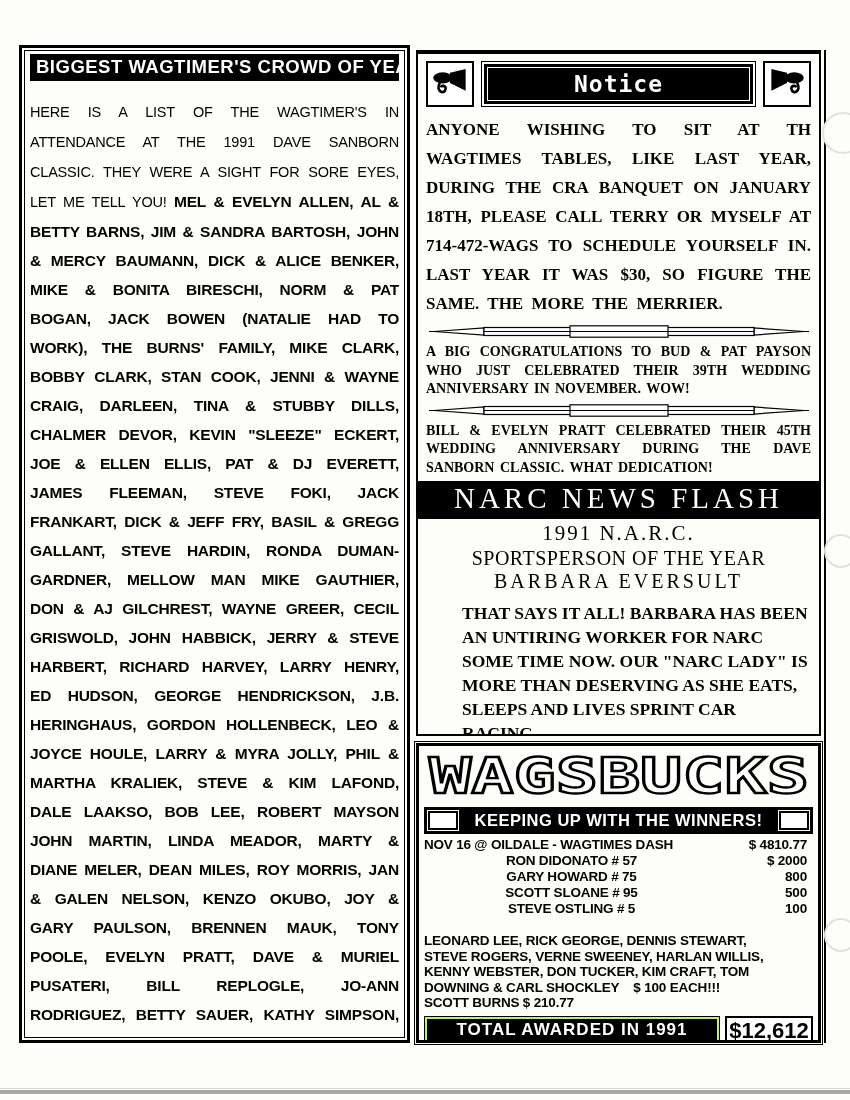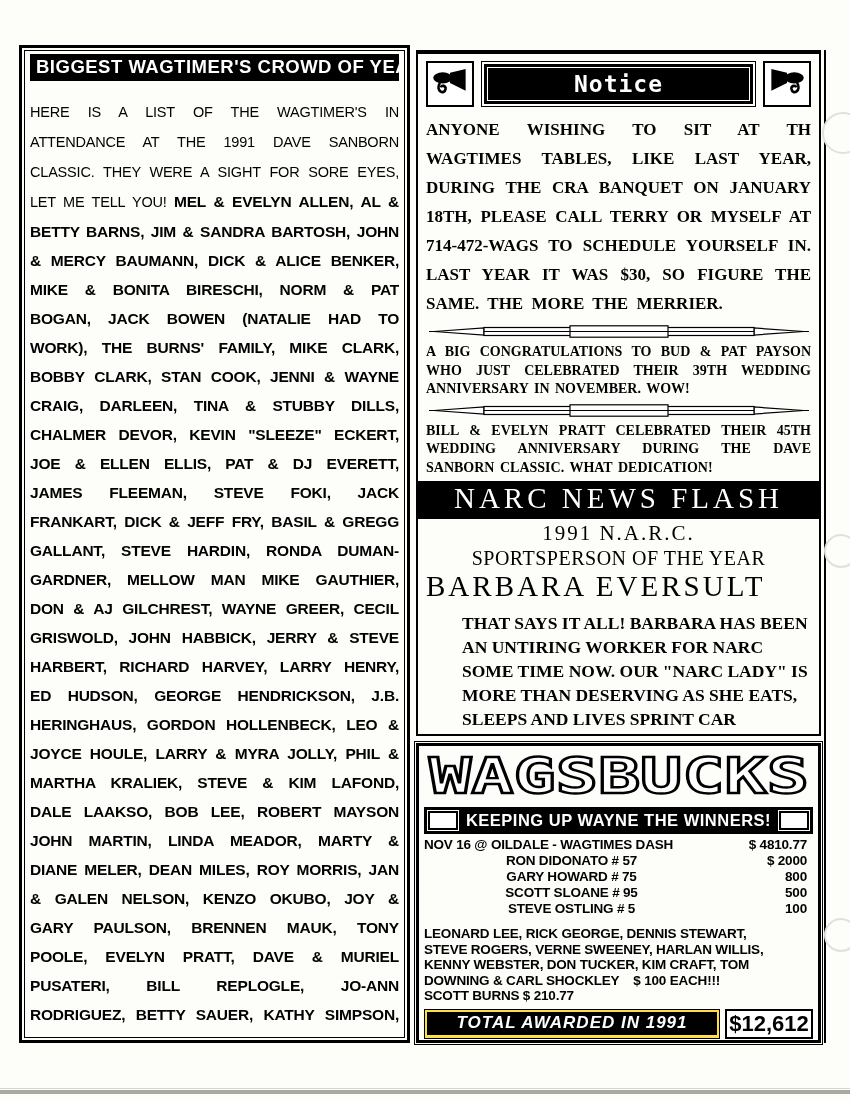--- a/index.html
+++ b/index.html
@@ -46,42 +46,42 @@
   .p-notice{font-weight:700; font-size:17px; line-height:29px; text-align:justify; word-spacing:4px; margin:0 0 6px 0;}
   .p-small{font-weight:700; font-size:14px; line-height:18.5px; text-align:justify; word-spacing:2px; margin:4px 0;}
   .pencil{display:block; margin:3px auto 2px auto;}
 
   .narc-banner{
     background:#000; color:#fff; text-align:center; font-size:29px; font-weight:400;
     letter-spacing:4px; padding:1px 0 4px 0; margin:4px -8px 2px -8px; font-family:"Liberation Serif", serif;
   }
   .narc-line1{text-align:center; font-size:21px; letter-spacing:2px; margin-top:2px;}
   .narc-line2{text-align:center; font-size:20px; letter-spacing:.5px; margin-top:1px;}
-  .narc-name{font-size:29px; letter-spacing:3px; margin-top:0px; white-space:nowrap;}
+  .narc-name{text-align:center; font-size:20px; letter-spacing:3px; margin-top:0px; white-space:nowrap;}
   .narc-body{font-weight:700; font-size:17.5px; line-height:24px; margin-top:8px;margin-left:36px;}
   .narc-congrats{font-weight:700; font-size:18px; line-height:27px; padding-left:14px;font-style:italic;}
 
   
   .wags-box{
     border:3px solid #000; outline:1px solid #000; outline-offset:1px;
     padding:4px 5px 5px 5px; box-sizing:border-box; height:300px; overflow:hidden; background:#fdfdfa;
   }
   .wags-logo{display:block; margin:0 auto;}
   .kbar{border:2px solid #000; display:flex; align-items:center; background:#000; padding:2px; gap:3px; margin-top:3px;}
   .ksq{width:26px; height:15px; border:2px solid #000; background:#fff; box-shadow:0 0 0 1px #fff;}
   .ktext{flex:1; color:#fff; font-weight:700; font-size:16.5px; letter-spacing:.5px; text-align:center; white-space:nowrap; overflow:hidden;}
 
   .winner-row{display:flex; font-weight:700; font-size:13.5px; line-height:16px; letter-spacing:-.2px;}
   .winner-row .wname{flex:1;}
   .winner-row.centered .wname{text-align:center;}
   .winner-row .wamt{width:88px; text-align:right; padding-right:6px;}
-  .winners-extra{font-weight:700; font-size:13.5px; line-height:15.5px; white-space:pre; letter-spacing:-.2px; margin-top:9px;}
+  .winners-extra{font-weight:700; font-size:13.5px; line-height:15.5px; white-space:pre; letter-spacing:-.2px; margin-top:16px;}
 
   .total-row{display:flex; gap:5px; margin-top:5px; align-items:stretch;}
-  .total-label{flex:1; border:1px solid #000; background:#fde047; padding:2px;font-style:italic;}
+  .total-label{flex:1; border:1px solid #000; background:#bef264; padding:2px;}
   .total-label-inner{background:#000; color:#fff; text-align:center; font-weight:700; font-size:17px; letter-spacing:1px; padding:1px 0 2px 0;}
   .total-amt{width:88px; border:2px solid #000; background:#fff; display:flex; align-items:center; justify-content:center; font-weight:700; font-size:22px; box-sizing:border-box;}
 
   
   .hole{position:absolute; background:#fdfdfa; border:2px solid #e0e0dc; border-radius:50%; z-index:6;}
   .hole1{width:38px; height:38px; right:-14px; top:112px;}
   .hole2{width:30px; height:30px; right:-8px; top:534px;}
   .hole3{width:30px; height:30px; right:-8px; top:918px;}
   .scan-edge{position:absolute; left:0; bottom:6px; width:100%; height:4px; background:#a8a8a4;}
   .scan-edge2{position:absolute; left:0; bottom:11px; width:100%; height:1px; background:#d5d5d0;}
@@ -162,21 +162,21 @@
         <div class="narc-congrats">YOU EARNED IT!</div>
       </div>
 
       <div class="wags-box">
         <svg class="wags-logo" width="388" height="54" viewBox="0 0 388 54" aria-hidden="true">
           <text x="194" y="43" text-anchor="middle" font-family="'DejaVu Sans Mono', monospace" font-weight="bold" font-size="50" fill="#fff" stroke="#000" stroke-width="2.4" textLength="380" lengthAdjust="spacingAndGlyphs">WAGSBUCKS</text>
         </svg>
 
         <div class="kbar">
           <div class="ksq"></div>
-          <div class="ktext">KEEPING UP WAYNE THE WINNERS!</div>
+          <div class="ktext">KEEPING UP WITH THE WINNERS!</div>
           <div class="ksq"></div>
         </div>
 
         <div style="margin-top:3px;">
           <div class="winner-row">
             <div class="wname">NOV 16 @ OILDALE - WAGTIMES DASH</div>
             <div class="wamt">$ 4810.77</div>
           </div>
           <div class="winner-row centered">
             <div class="wname">RON DIDONATO # 57</div>

